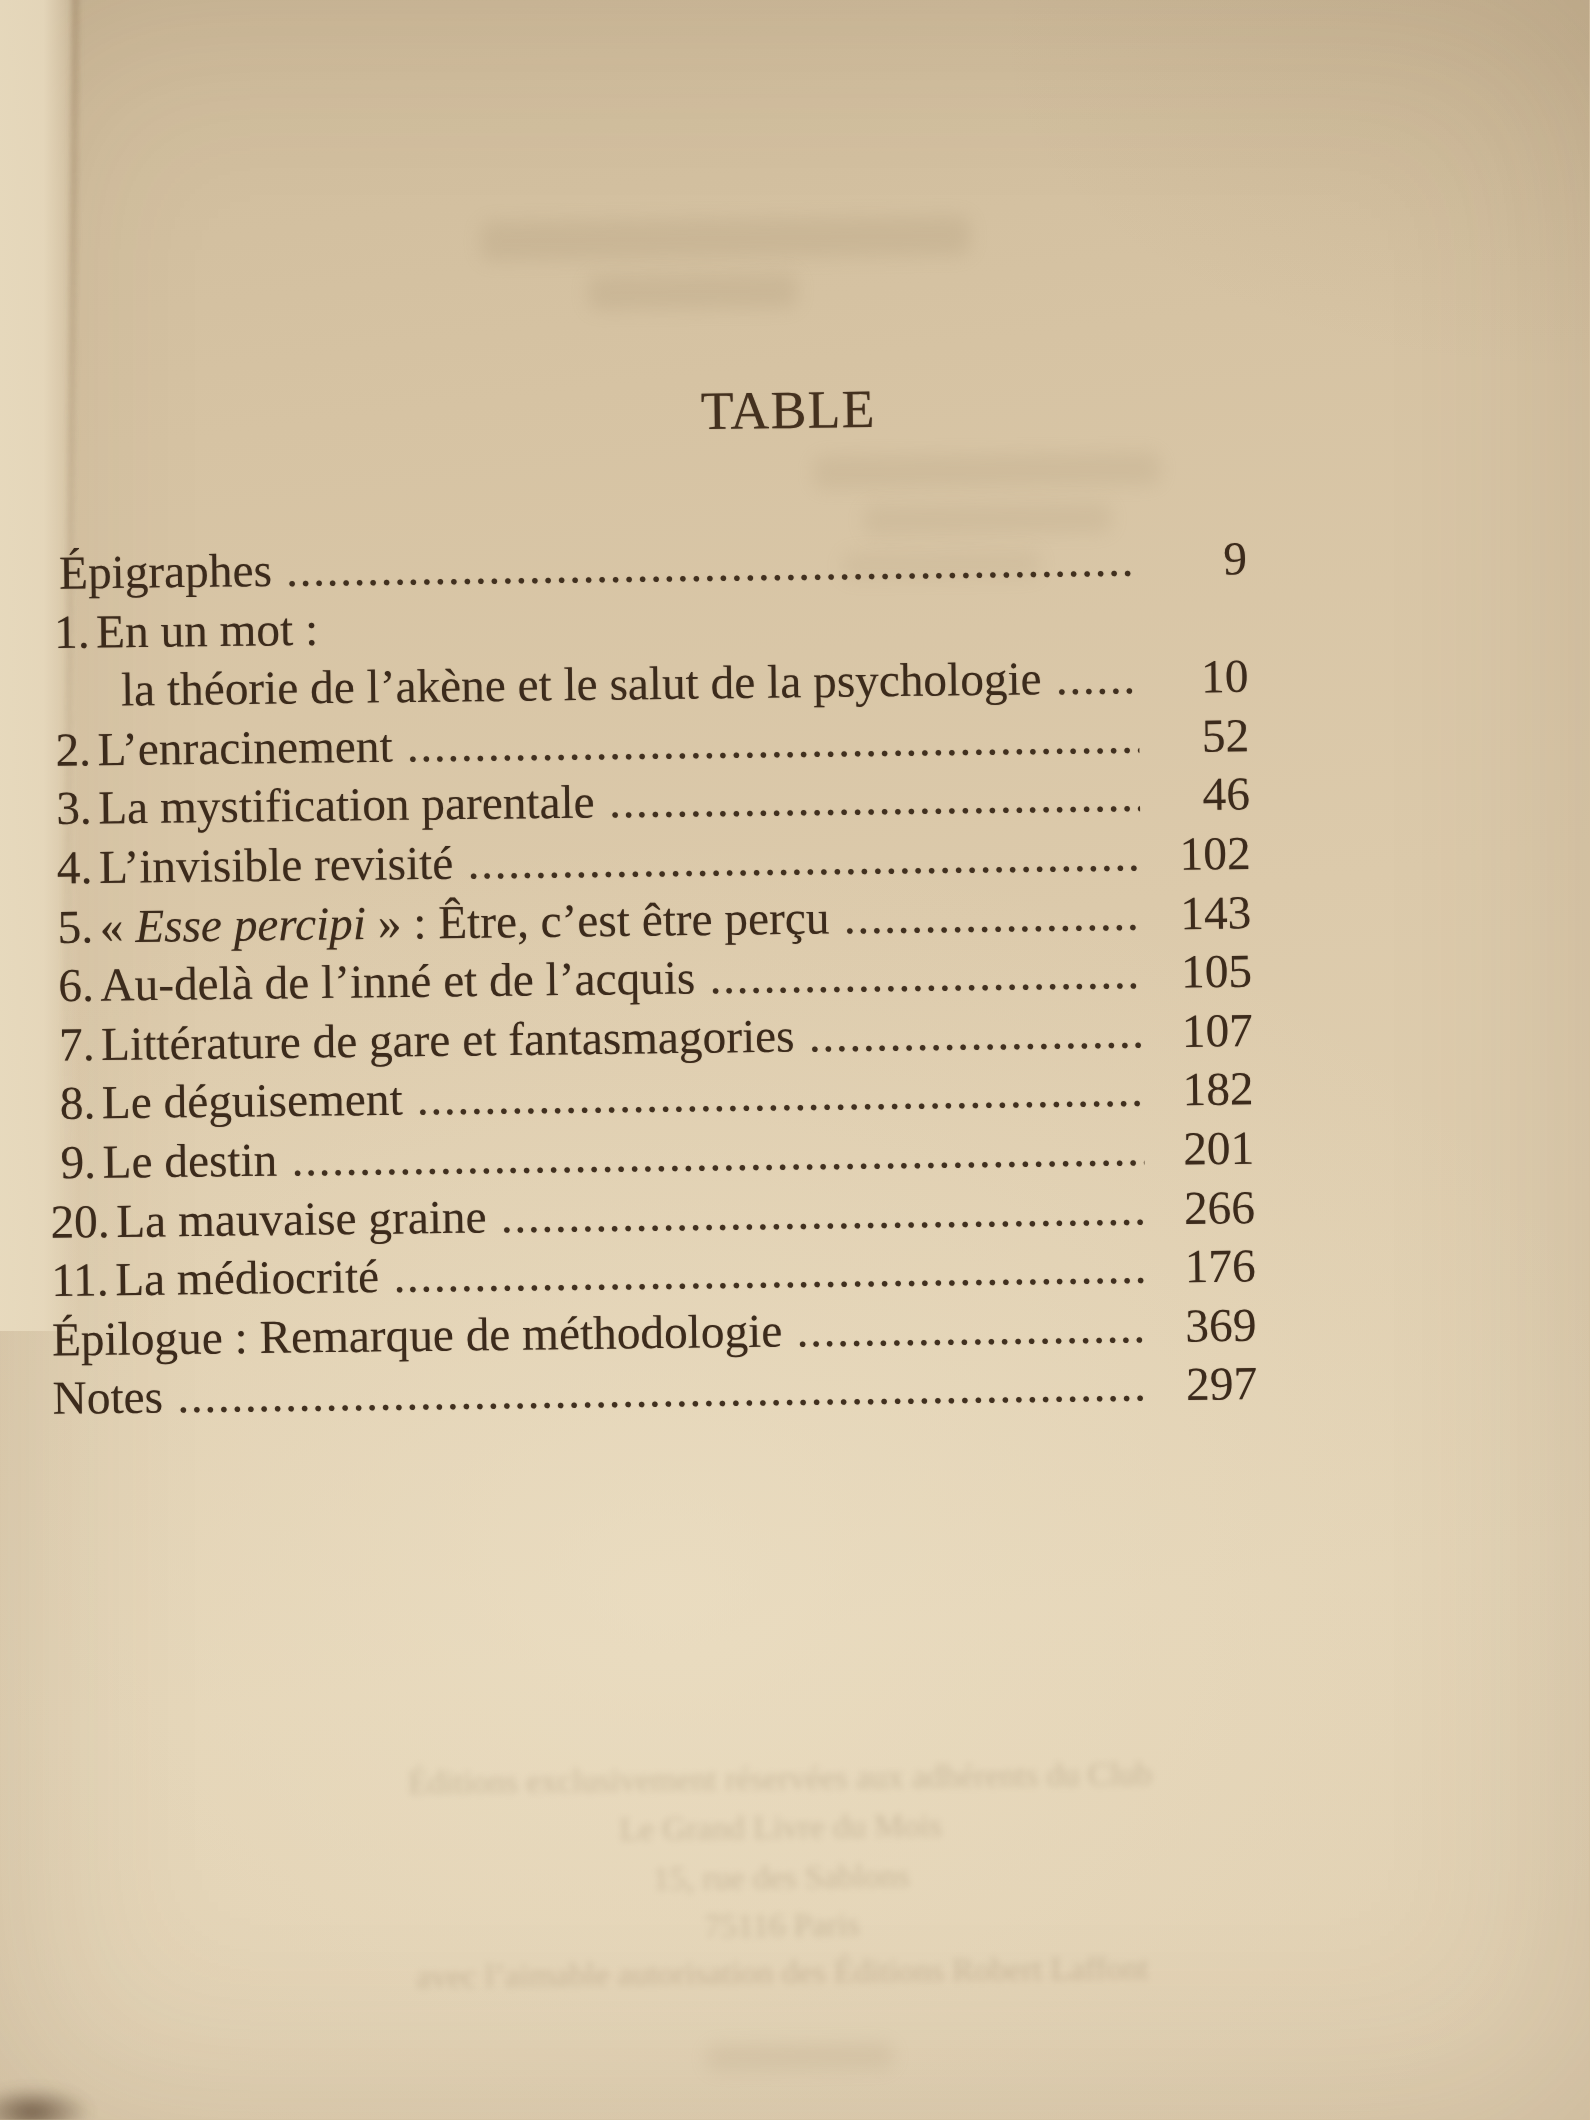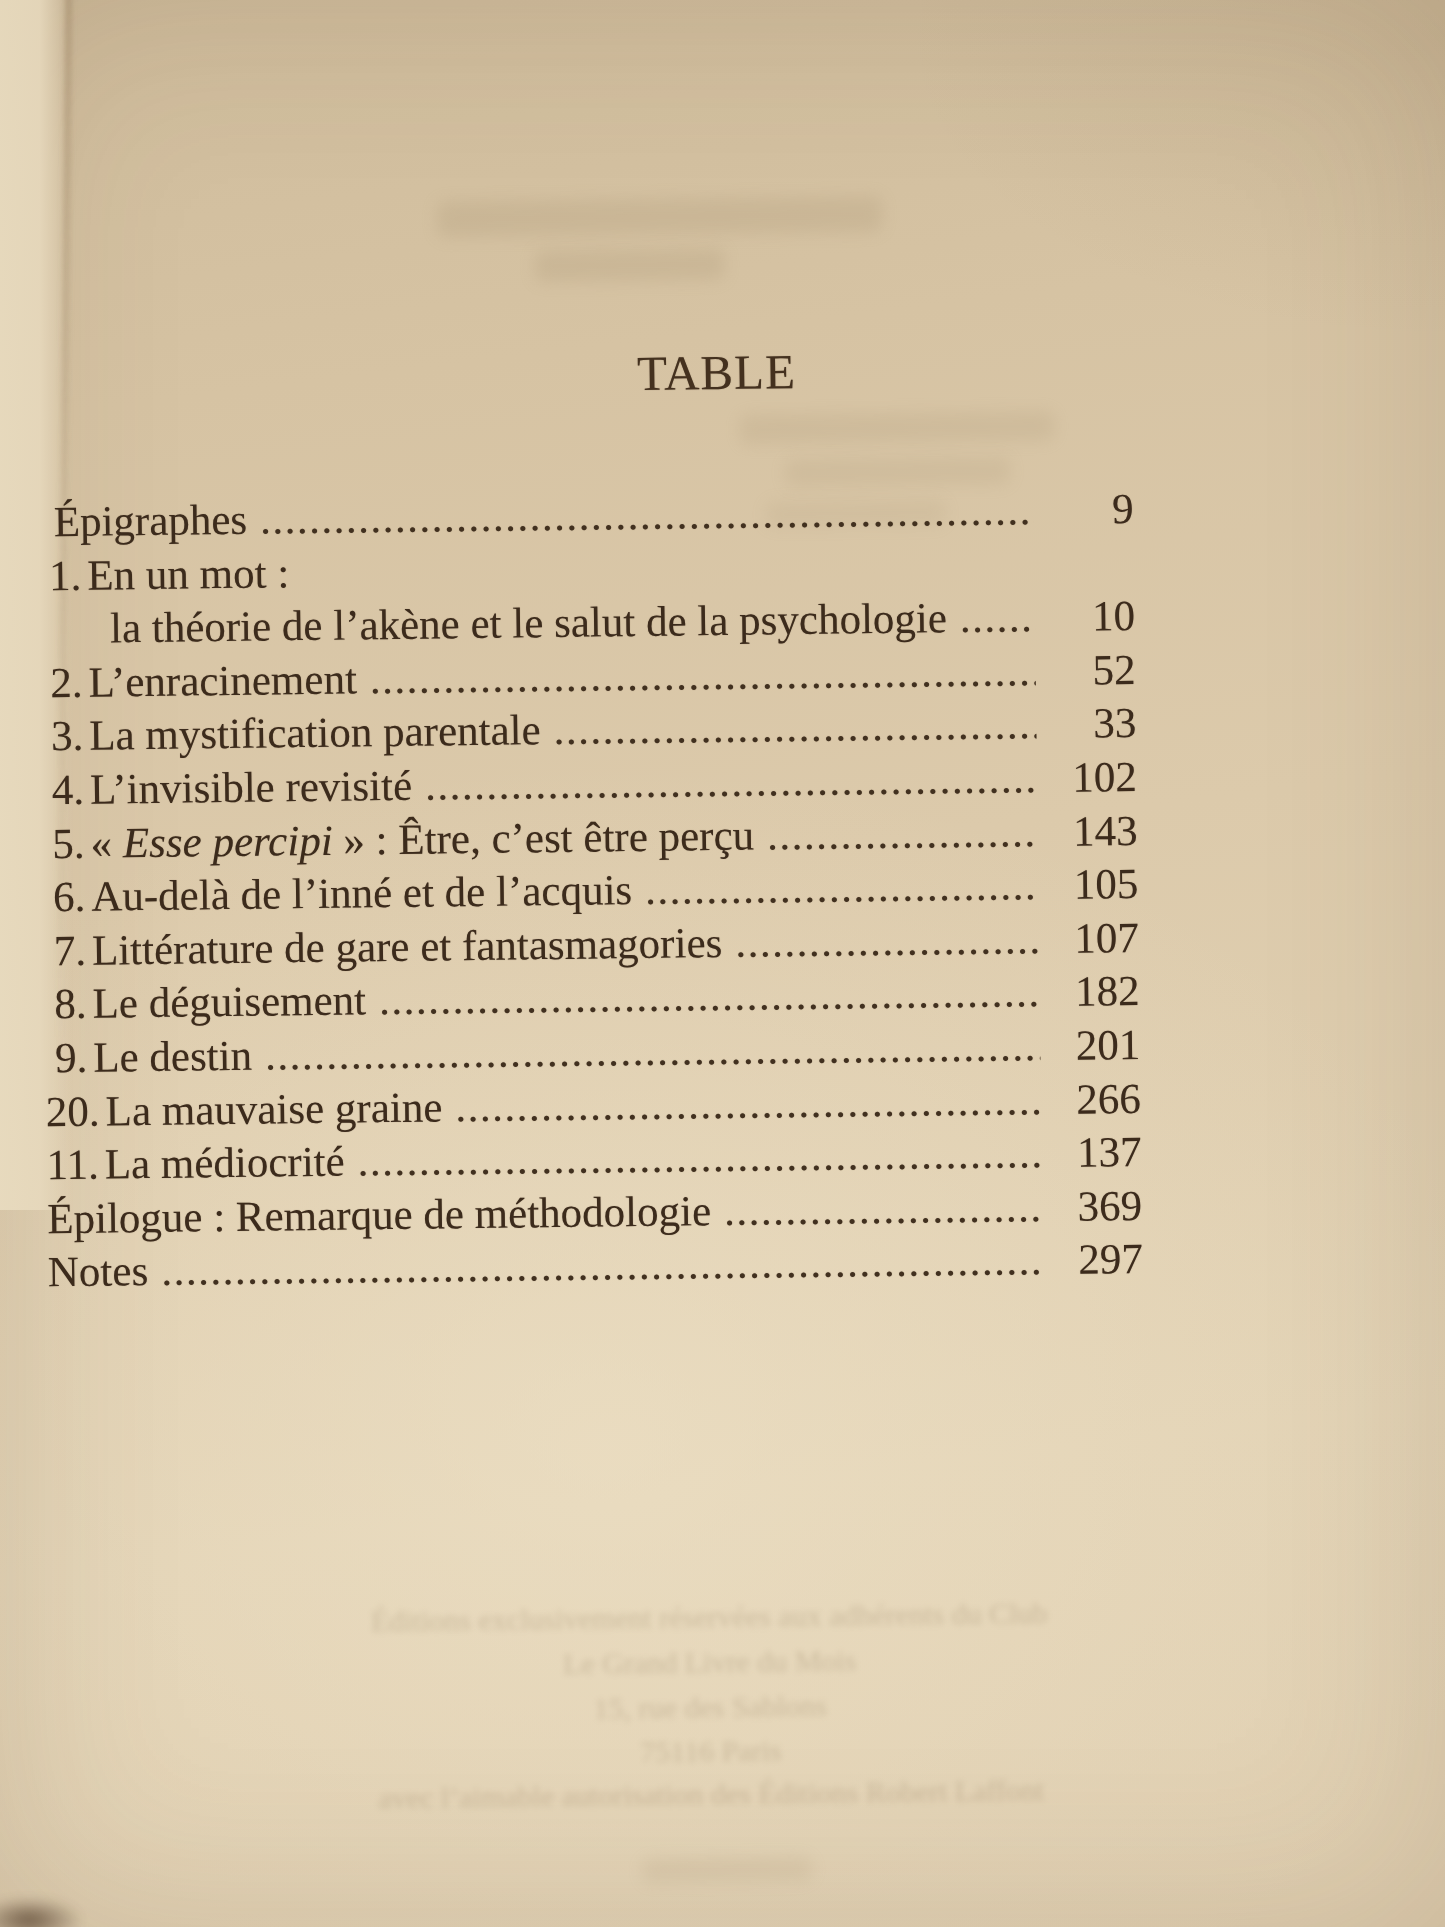--- a/index.html
+++ b/index.html
@@ -127,21 +127,21 @@
       <span class="toc-num">2.</span>
       <span class="toc-label">L’enracinement</span>
       <span class="toc-leader">................................................................................................................................................................</span>
       <span class="toc-page">52</span>
     </div>
 
     <div class="toc-row">
       <span class="toc-num">3.</span>
       <span class="toc-label">La mystification parentale</span>
       <span class="toc-leader">................................................................................................................................................................</span>
-      <span class="toc-page">33</span>
+      <span class="toc-page">46</span>
     </div>
 
     <div class="toc-row">
       <span class="toc-num">4.</span>
       <span class="toc-label">L’invisible revisité</span>
       <span class="toc-leader">................................................................................................................................................................</span>
       <span class="toc-page">102</span>
     </div>
 
     <div class="toc-row">
@@ -183,21 +183,21 @@
       <span class="toc-num">20.</span>
       <span class="toc-label">La mauvaise graine</span>
       <span class="toc-leader">................................................................................................................................................................</span>
       <span class="toc-page">266</span>
     </div>
 
     <div class="toc-row">
       <span class="toc-num">11.</span>
       <span class="toc-label">La médiocrité</span>
       <span class="toc-leader">................................................................................................................................................................</span>
-      <span class="toc-page">137</span>
+      <span class="toc-page">176</span>
     </div>
 
     <div class="toc-row row--flush">
       <span class="toc-label">Épilogue : Remarque de méthodologie</span>
       <span class="toc-leader">................................................................................................................................................................</span>
       <span class="toc-page">369</span>
     </div>
 
     <div class="toc-row row--flush">
       <span class="toc-label">Notes</span>

